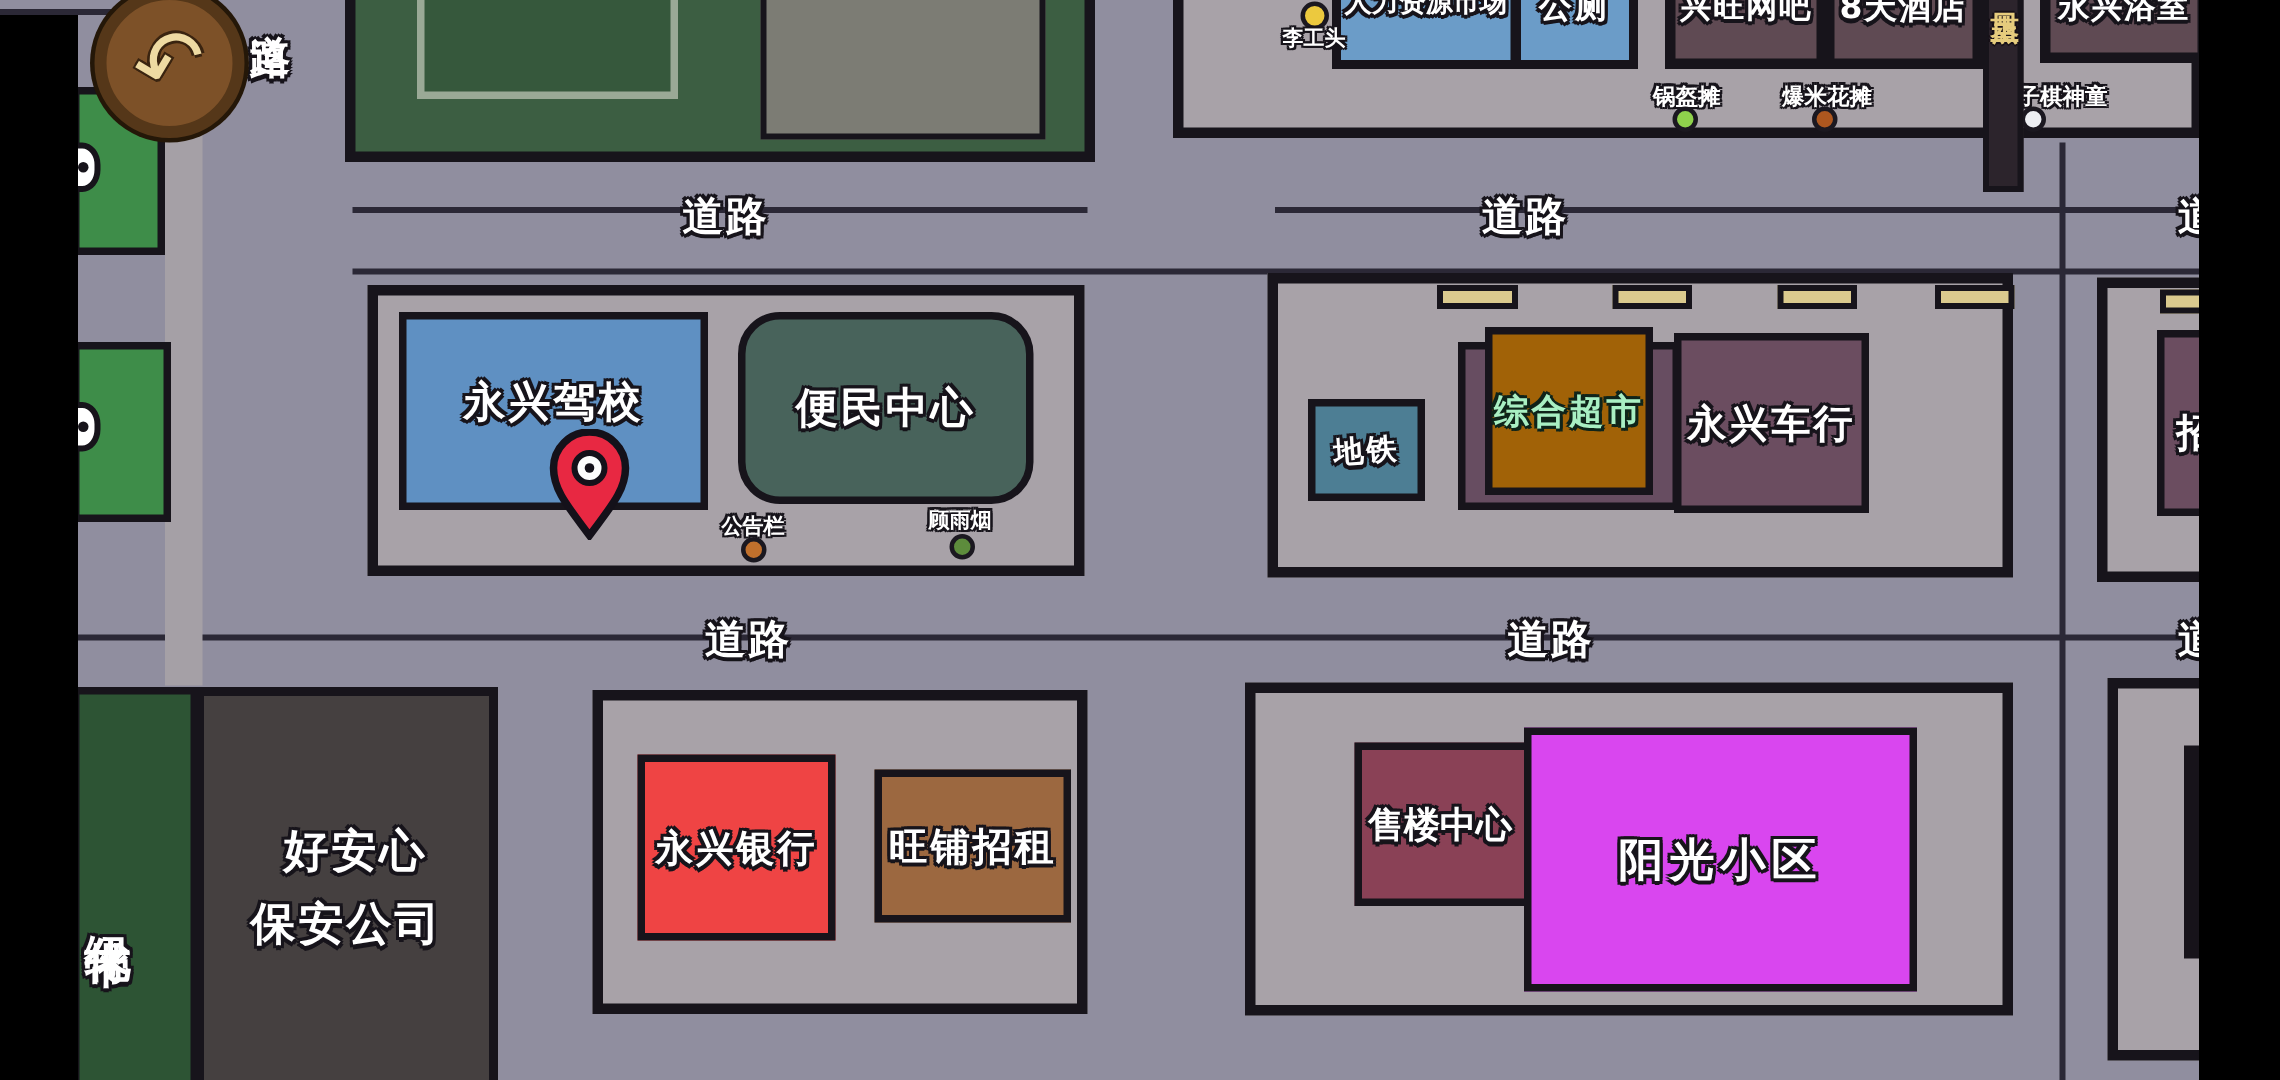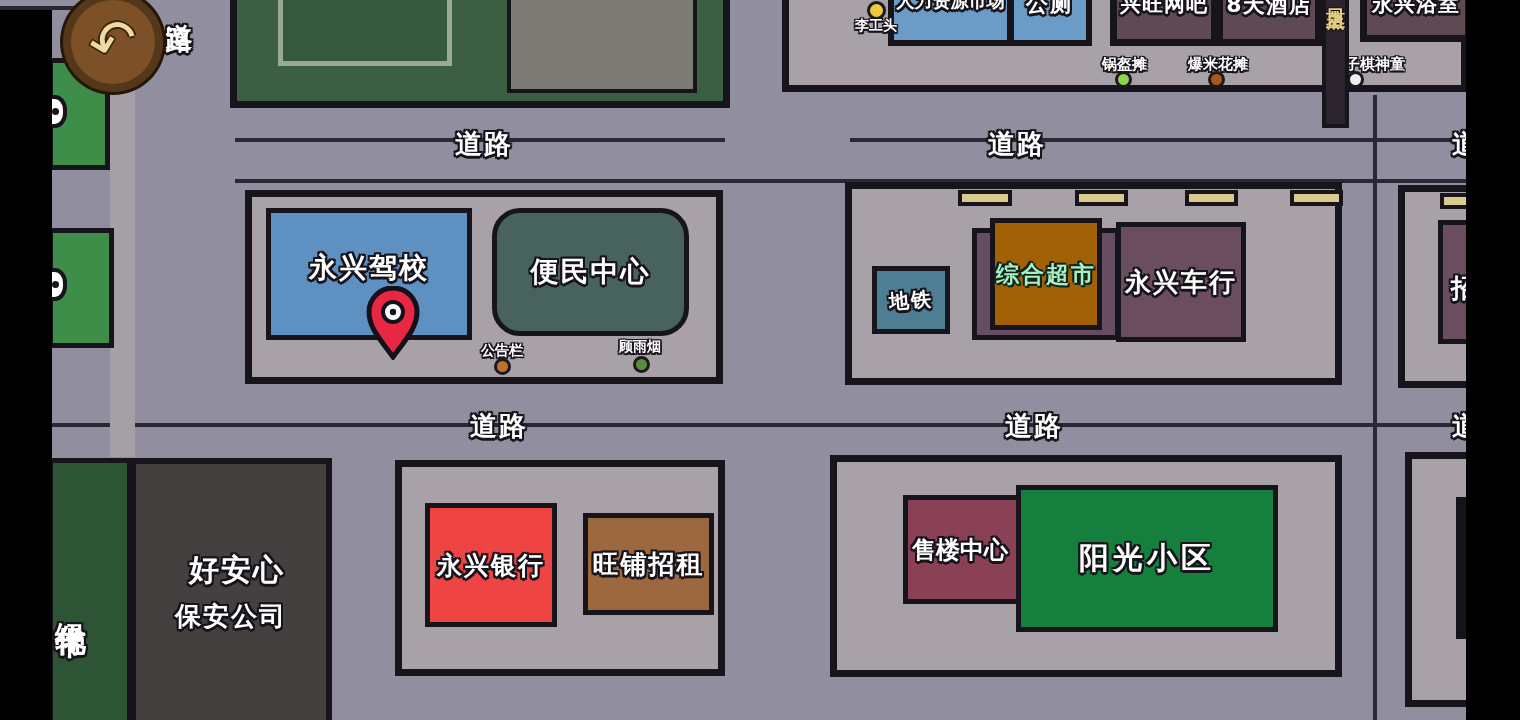--- a/index.html
+++ b/index.html
@@ -164,36 +164,36 @@
 
   <div class="olabel" style="position:absolute;left:470px;top:408px;font-size:27px;">道路</div>
   <div class="olabel" style="position:absolute;left:1005px;top:408px;font-size:27px;">道路</div>
   <div class="olabel" style="position:absolute;left:1452px;top:408px;font-size:27px;">道路</div>
 
   <div class="bld" style="left: 48px; top: 458px; width: 84px; height: 268px; background-color: rgb(45, 84, 52);"></div>
   <div class="olabel vtext" style="position:absolute;left:54px;top:598px;font-size:31px;line-height:1.1;">绿化带</div>
 
   <div class="bld" style="left: 130px; top: 458px; width: 202px; height: 268px; border-width: 6px; flex-direction: column; background-color: rgb(69, 64, 64);">
     <span class="olabel" style="font-size:30px;padding-left:12px;">好安心</span>
-    <span class="olabel" style="font-size:26px;margin-top:8px;">保安公司</span>
+    <span class="olabel" style="font-size:30px;margin-top:8px;">保安公司</span>
   </div>
 
   <div class="block" style="left:395px;top:460px;width:330px;height:216px;"></div>
   <div class="bld" style="left: 425px; top: 503px; width: 132px; height: 124px; background-color: #ef4444;">
     <span class="olabel" style="font-size:25px;">永兴银行</span>
   </div>
   <div class="bld" style="left: 583px; top: 513px; width: 131px; height: 102px; background-color: rgb(156, 104, 64);">
     <span class="olabel" style="font-size:26px;">旺铺招租</span>
   </div>
 
   <div class="block" style="left:830px;top:455px;width:512px;height:222px;"></div>
   <div class="bld" style="left: 903px; top: 495px; width: 120px; height: 109px; background-color: rgb(138, 65, 86);">
     <span class="olabel" style="font-size:24px;letter-spacing:0;margin-left:-6px;">售楼中心</span>
   </div>
-  <div class="bld" style="left: 1016px; top: 485px; width: 262px; height: 147px; z-index: 5; background-color: #15803d;">
+  <div class="bld" style="left: 1016px; top: 485px; width: 262px; height: 176px; z-index: 5; background-color: #d946ef;">
     <span class="olabel" style="font-size:30px;letter-spacing:4px;">阳光小区</span>
   </div>
 
   <div class="block" style="left:1405px;top:452px;width:115px;height:255px;"></div>
   <div style="position:absolute;left:1456px;top:497px;width:48px;height:142px;background:#17131a;"></div>
 
   <div class="bar" style="left:0;top:10px;width:52px;height:710px;"></div>
   <div class="bar" style="left:1466px;top:0;width:54px;height:720px;"></div>
 </div>
 

